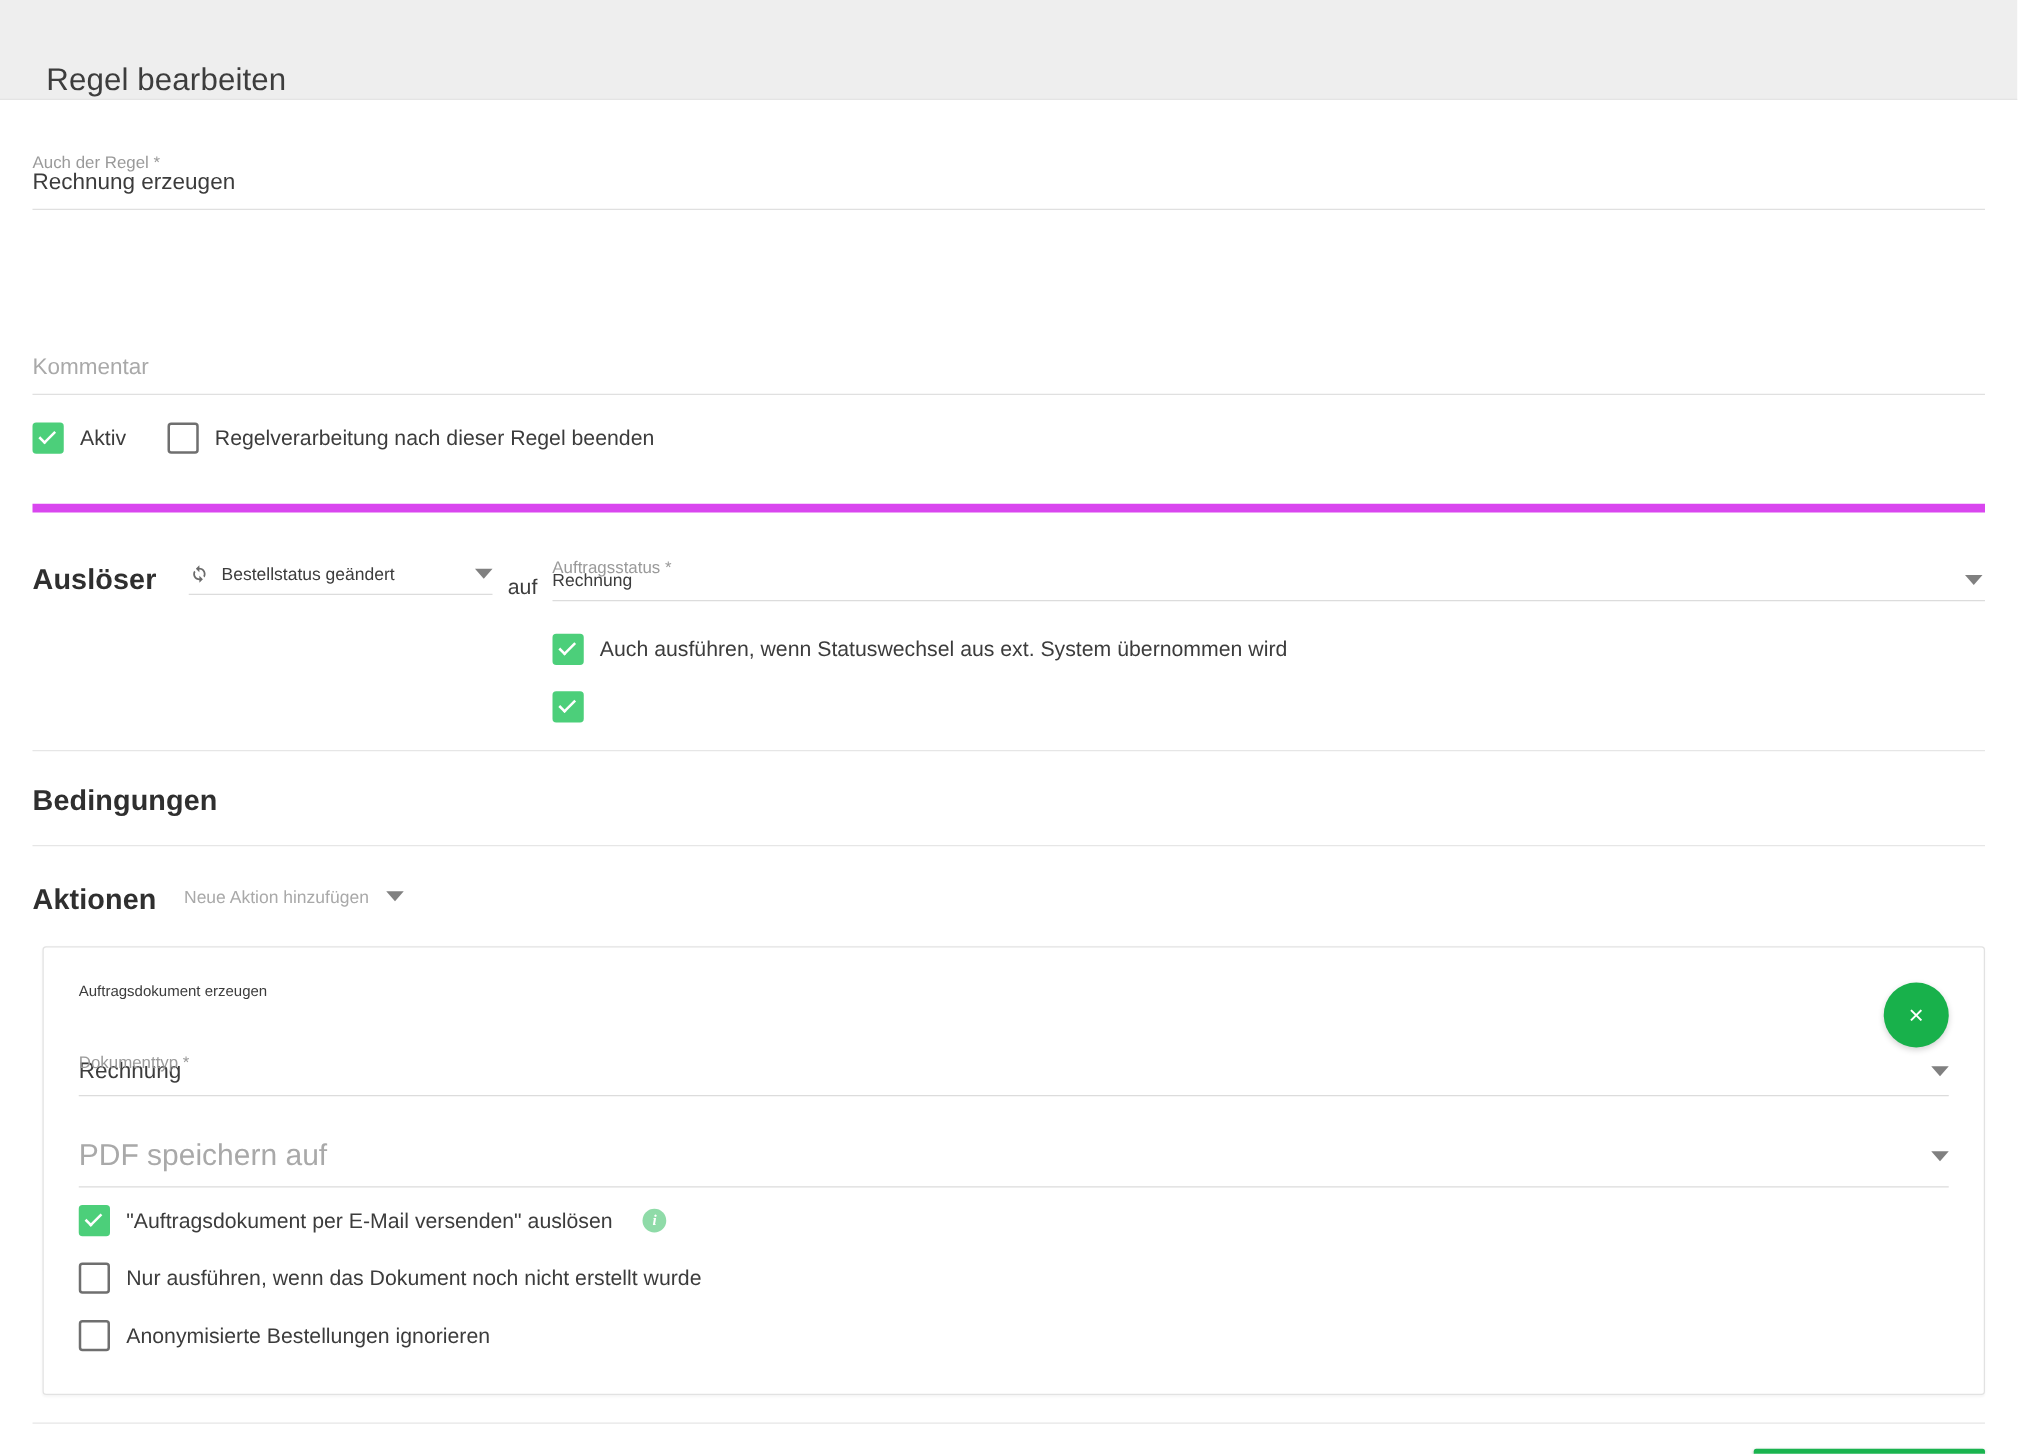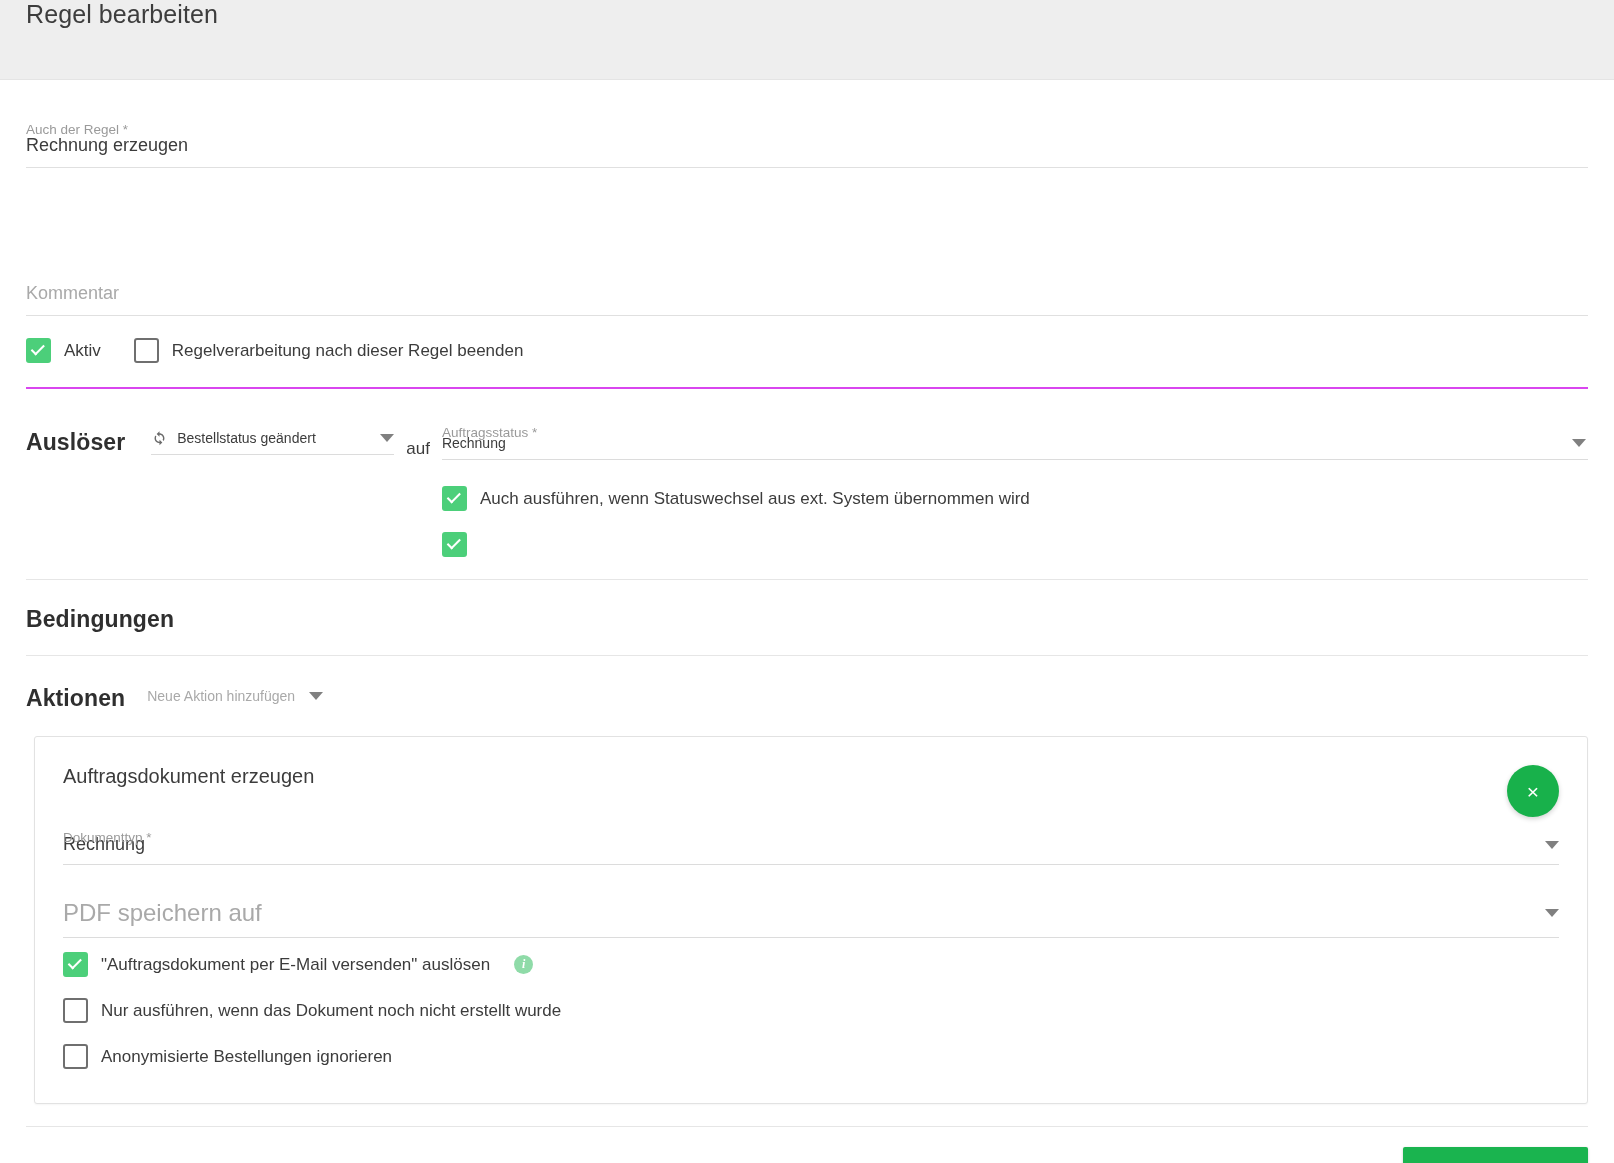--- a/index.html
+++ b/index.html
@@ -14,22 +14,22 @@
     color: #3c3c3c;
     overflow: hidden;
     position: relative;
   }
 
   
   .dialog-header {
     height: 80px;
     background: #eeeeee;
     display: flex;
-    align-items: flex-start;
-    padding: 0 26px;
+    align-items: flex-end;
+    padding: 0 37px;
     border-bottom: 1px solid #e4e4e4;
   }
   .dialog-title {
     font-size: 25px;
     font-weight: 400;
     color: #3d3d3d;
     letter-spacing: .1px;
   }
 
   
@@ -96,22 +96,22 @@
   }
   .cb-label {
     font-size: 17px;
     color: #3c3c3c;
     line-height: 1;
   }
 
   .active-row {
     display: flex;
     align-items: center;
-    padding: 22px 0 24px 0;
-    border-bottom: 2px solid #d946ef;
+    padding: 22px 0 40px 0;
+    border-bottom: 7px solid #d946ef;
   }
   .active-row .cb-row + .cb-row { margin-left: 33px; }
 
   
   .section-title {
     font-size: 23px;
     font-weight: 700;
     color: #2f2f2f;
     letter-spacing: .1px;
   }
@@ -211,21 +211,21 @@
   .action-card {
     border: 1px solid #e2e2e2;
     border-radius: 3px;
     margin: 8px 0 0 8px;
     padding: 28px 28px 34px 28px;
     position: relative;
     background: #fff;
     box-shadow: 0 1px 2px rgba(0,0,0,.04);
   }
   .card-title {
-    font-size: 20px;
+    font-size: 12px;
     color: #3c3c3c;
   }
   .fab-close {
     position: absolute;
     top: 28px; right: 28px;
     width: 52px; height: 52px;
     border-radius: 50%;
     background: #18b14b;
     border: none;
     color: #ffffff;

